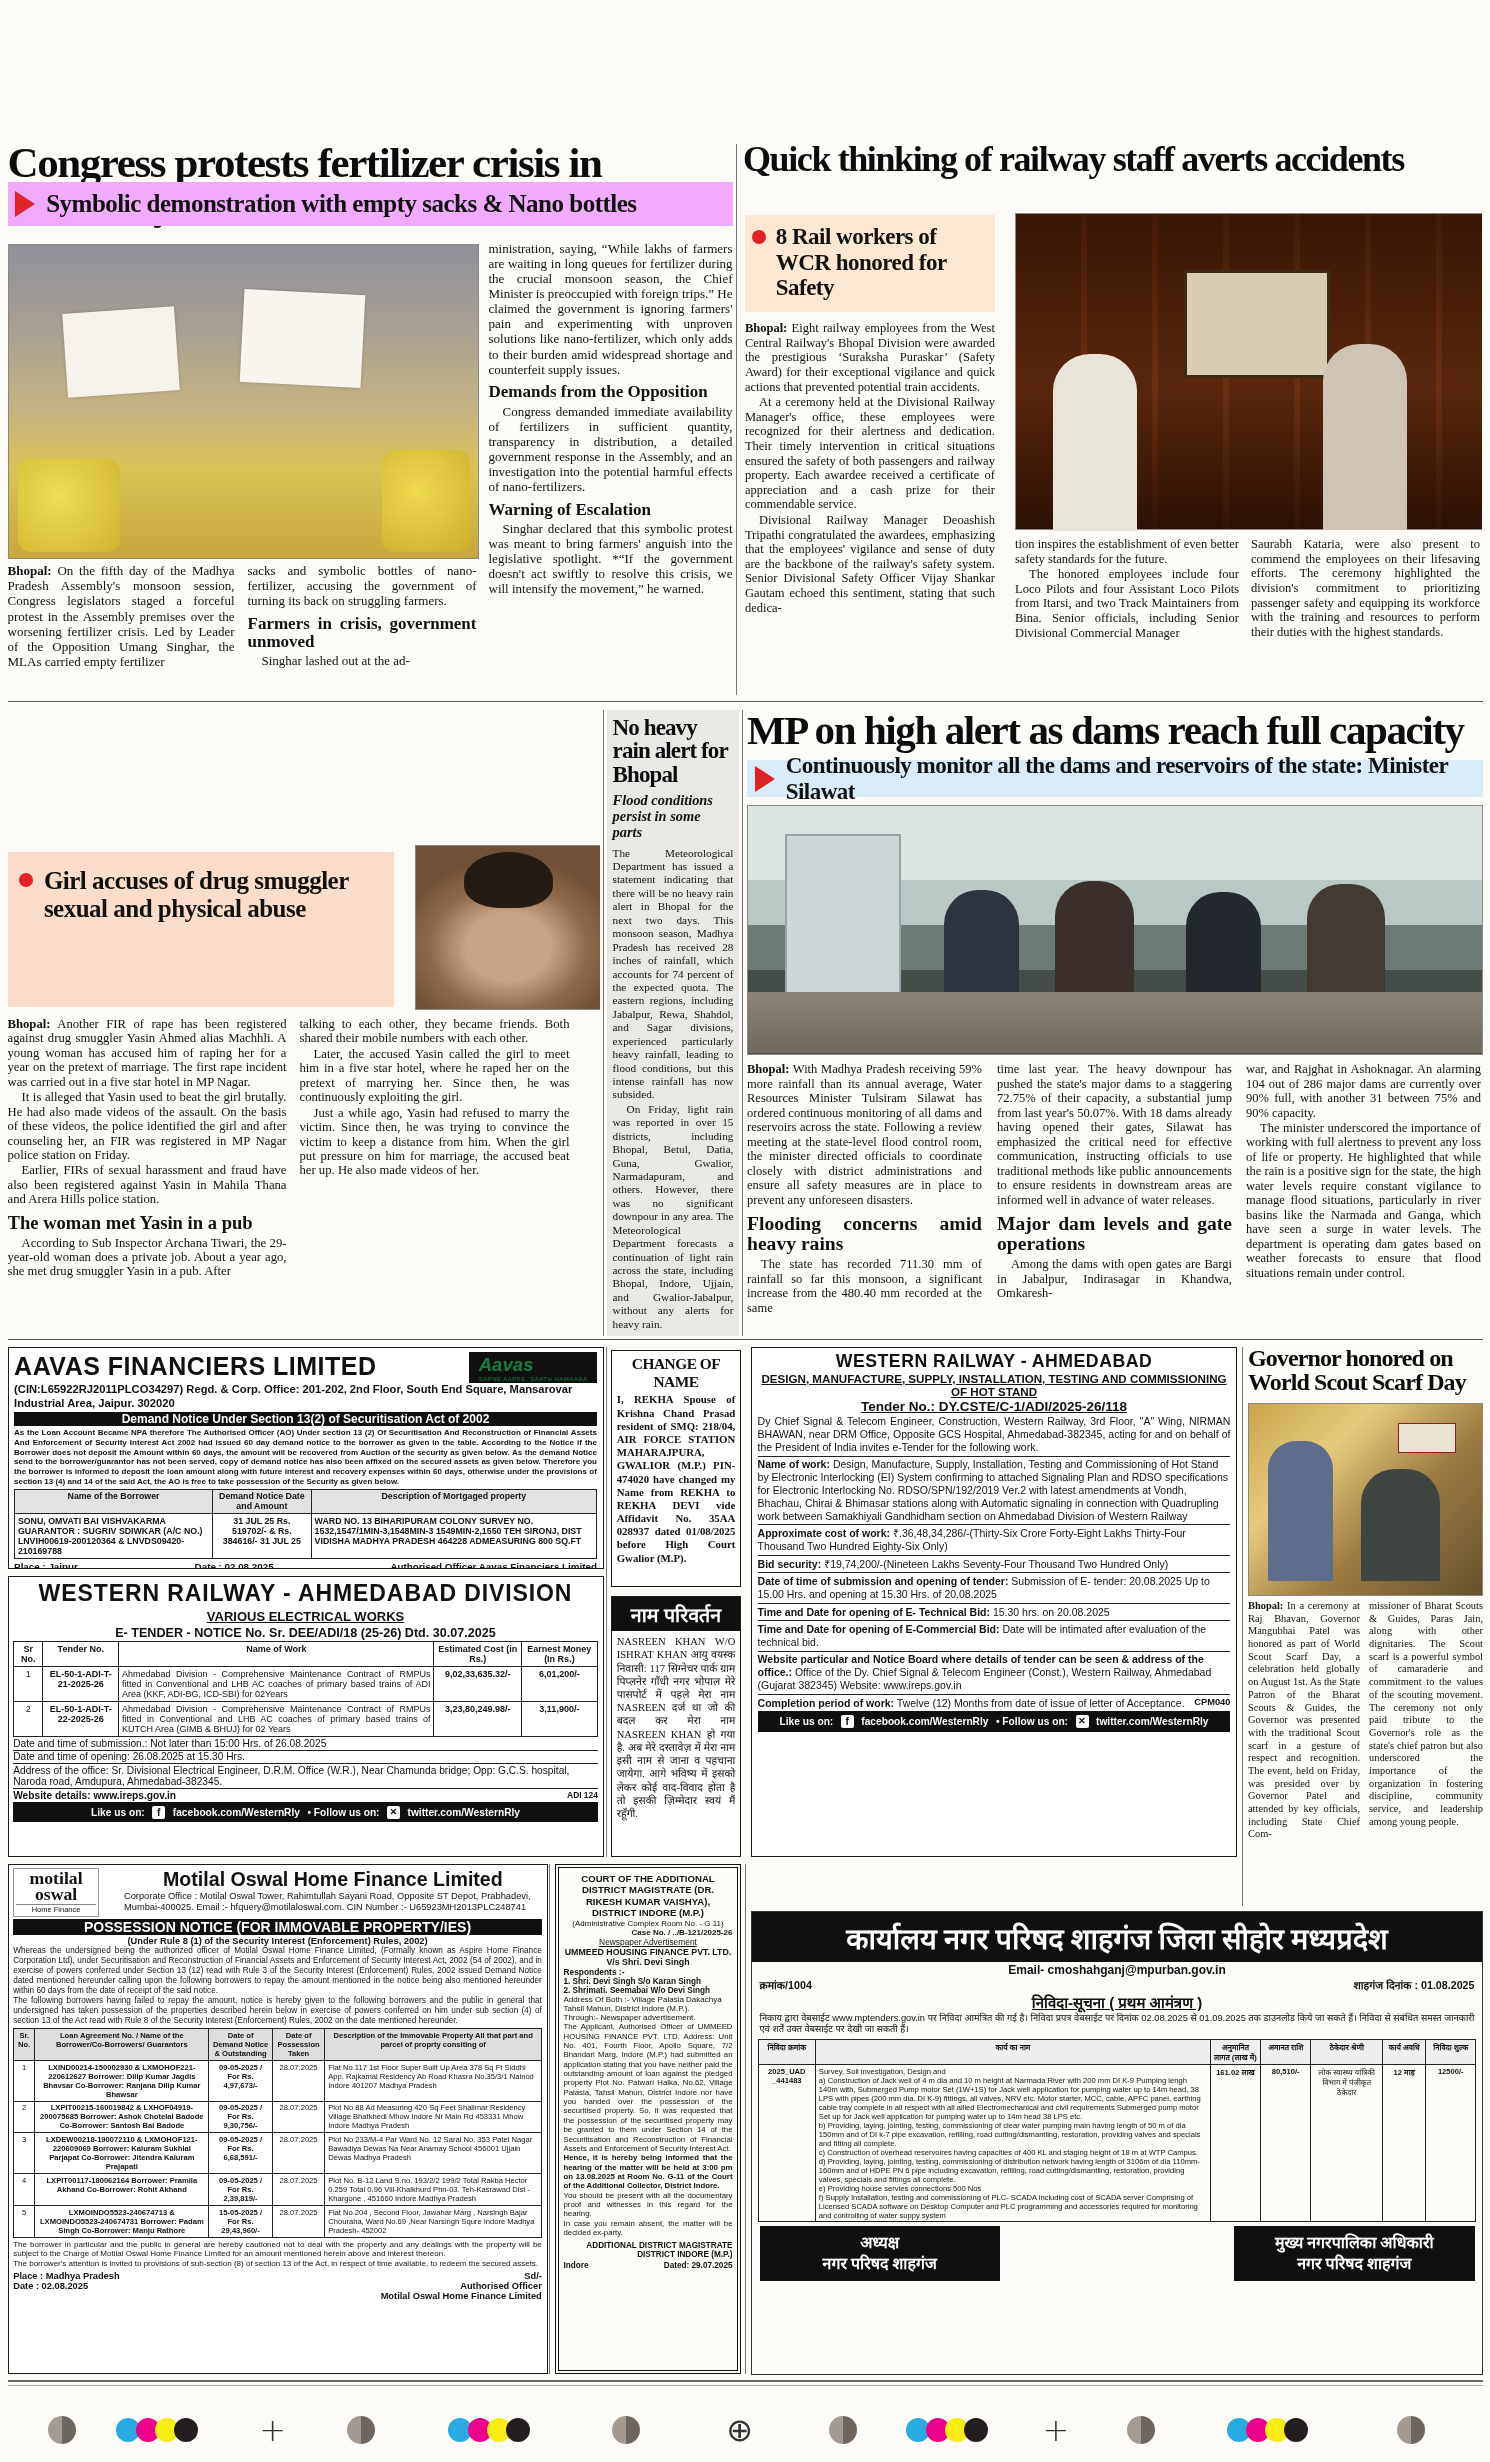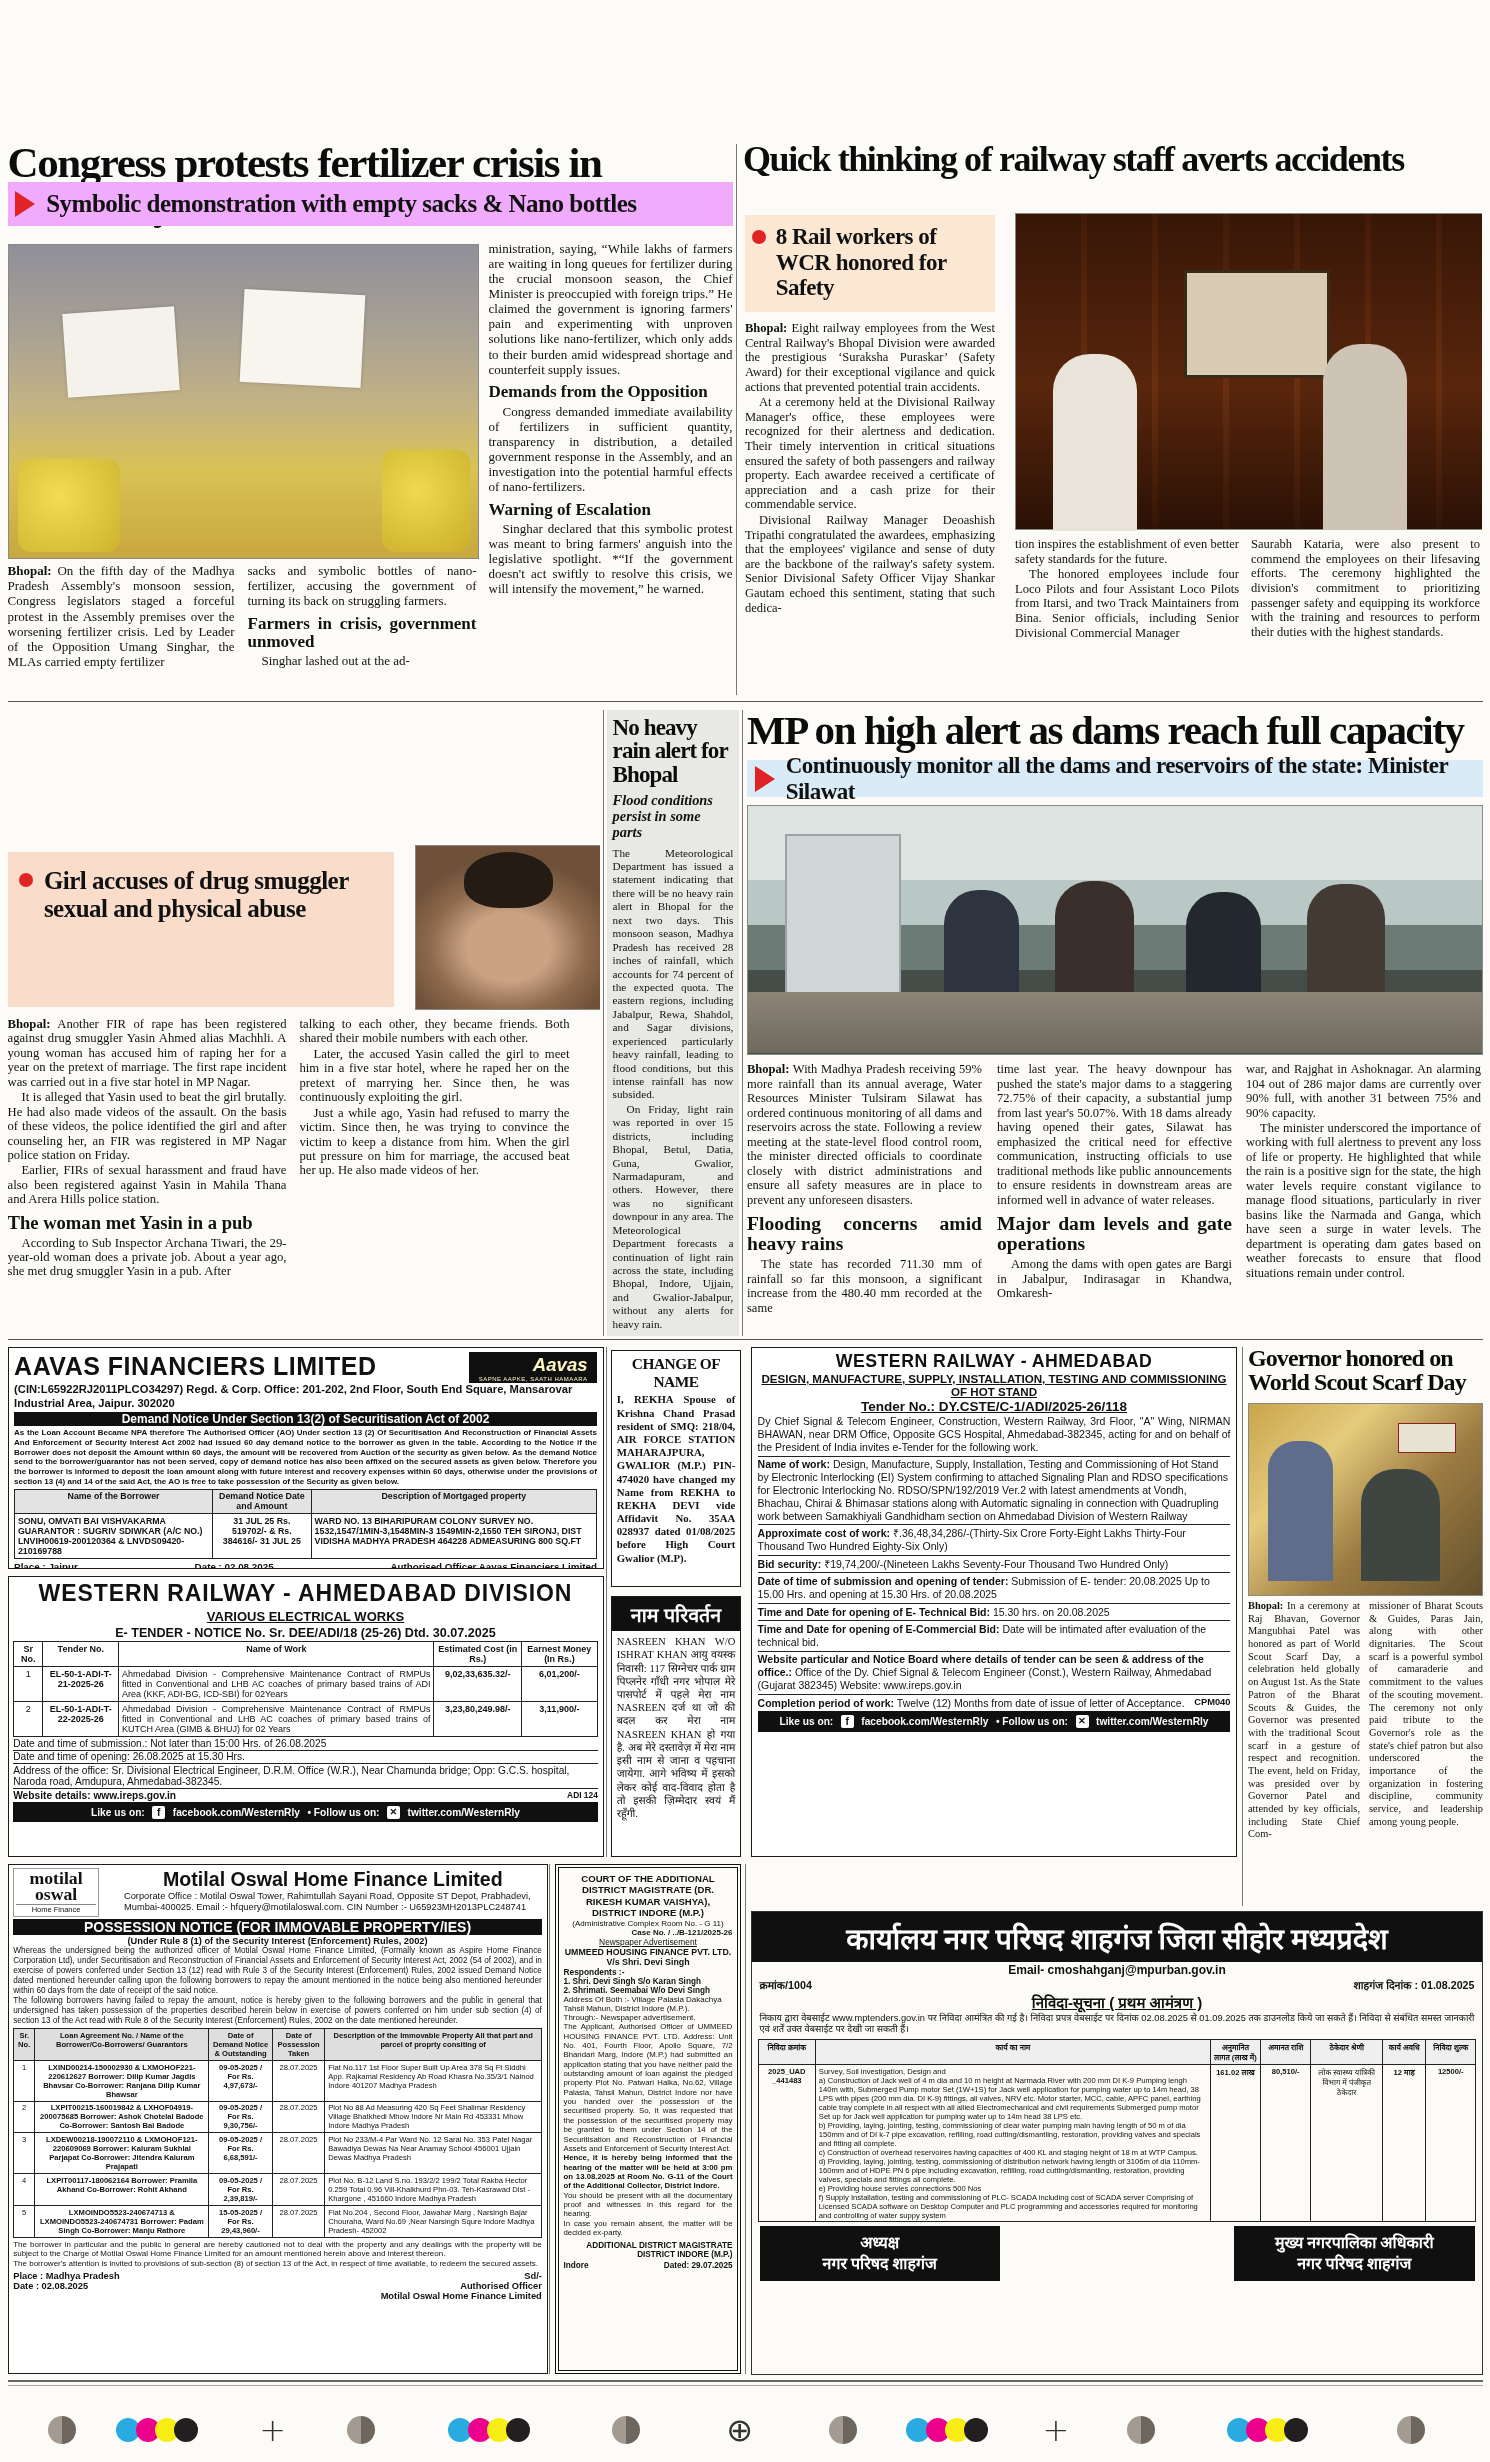--- a/index.html
+++ b/index.html
@@ -167,21 +167,21 @@
       <p class="noindent">war, and Rajghat in Ashoknagar. An alarming 104 out of 286 major dams are currently over 90% full, with another 31 between 75% and 90% capacity.</p>
       <p>The minister underscored the importance of working with full alertness to prevent any loss of life or property. He highlighted that while the rain is a positive sign for the state, the high water levels require constant vigilance to manage flood situations, particularly in river basins like the Narmada and Ganga, which have seen a surge in water levels. The department is operating dam gates based on weather forecasts to ensure that flood situations remain under control.</p>
     </div>
   </section>
 
   <div class="abs hline" style="left:7.5px;top:1339px;width:1475px;"></div>
 
   <section class="abs clip noticebox sans" style="left:7.5px;top:1347px;width:596px;height:222px;padding:3.7px 5.6px;">
     <div style="display:flex;justify-content:space-between;align-items:flex-start;">
       <div style="font-weight:bold;font-size:25px;letter-spacing:0.5px;">AAVAS FINANCIERS LIMITED</div>
-      <div style="background:#101010;color:#fef9c3;padding:1.9px 9.3px;text-align:right;">
+      <div style="background:#101010;color:#15803d;padding:1.9px 9.3px;text-align:left;">
         <div style="font-weight:bold;font-size:18.6px;font-style:italic;">Aavas</div>
         <div style="font-size:6px;letter-spacing:0.5px;">SAPNE AAPKE, SAATH HAMAARA</div>
       </div>
     </div>
     <div style="font-weight:bold;font-size:11.2px;line-height:1.2;">(CIN:L65922RJ2011PLCO34297) Regd. &amp; Corp. Office: 201-202, 2nd Floor, South End Square, Mansarovar Industrial Area, Jaipur. 302020</div>
     <div class="blackbar" style="font-size:12px;margin:1.9px 0;">Demand Notice Under Section 13(2) of Securitisation Act of 2002</div>
     <div class="just" style="font-size:8px;font-weight:bold;line-height:1.22;">As the Loan Account Became NPA therefore The Authorised Officer (AO) Under section 13 (2) Of Securitisation And Reconstruction of Financial Assets And Enforcement of Security Interest Act 2002 had issued 60 day demand notice to the borrower as given in the table. According to the Notice if the Borrower does not deposit the Amount within 60 days, the amount will be recovered from Auction of the security as given below. As the demand Notice send to the borrower/guarantor has not been served, copy of demand notice has also been affixed on the secured assets as given below. Therefore you the borrower is informed to deposit the loan amount along with future interest and recovery expenses within 60 days, otherwise under the provisions of section 13 (4) and 14 of the said Act, the AO is free to take possession of the Security as given below.</div>
     <table class="gridtbl" style="font-size:8.8px;margin-top:1.9px;">
       <tbody>
           <tr style="background:#e3e3e3;">

